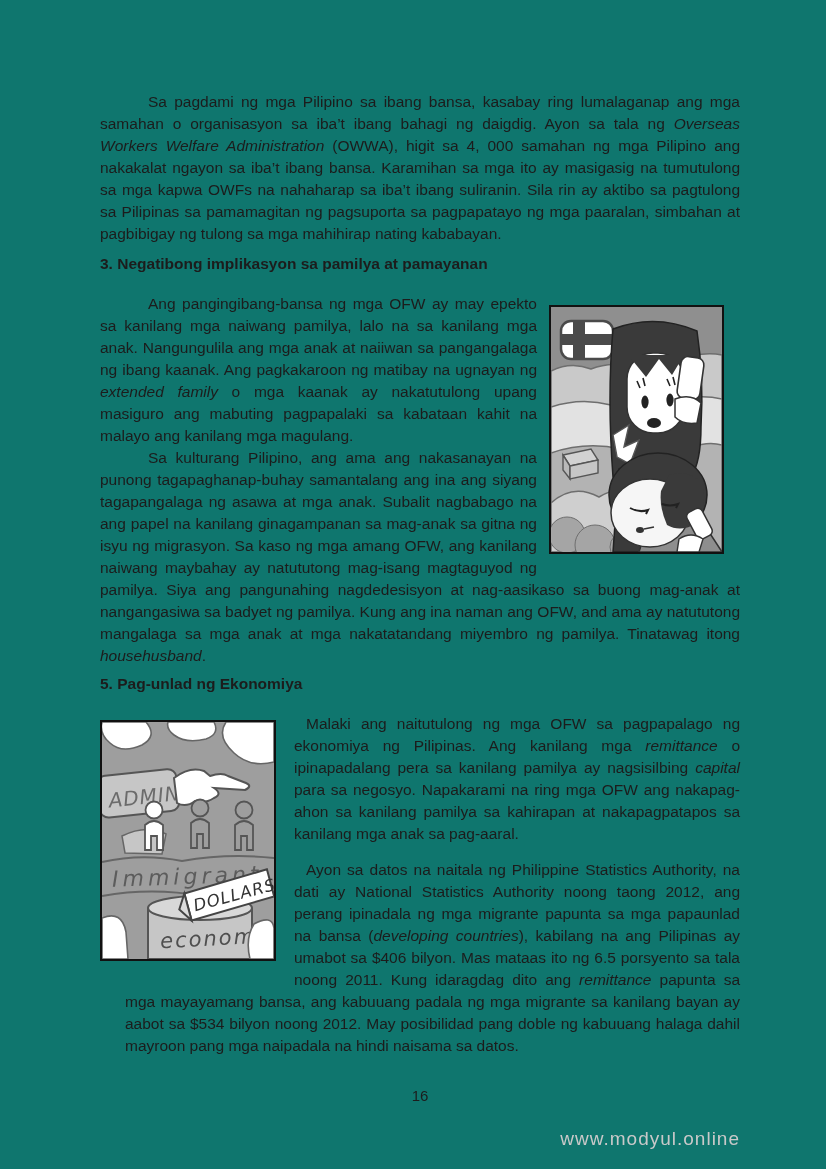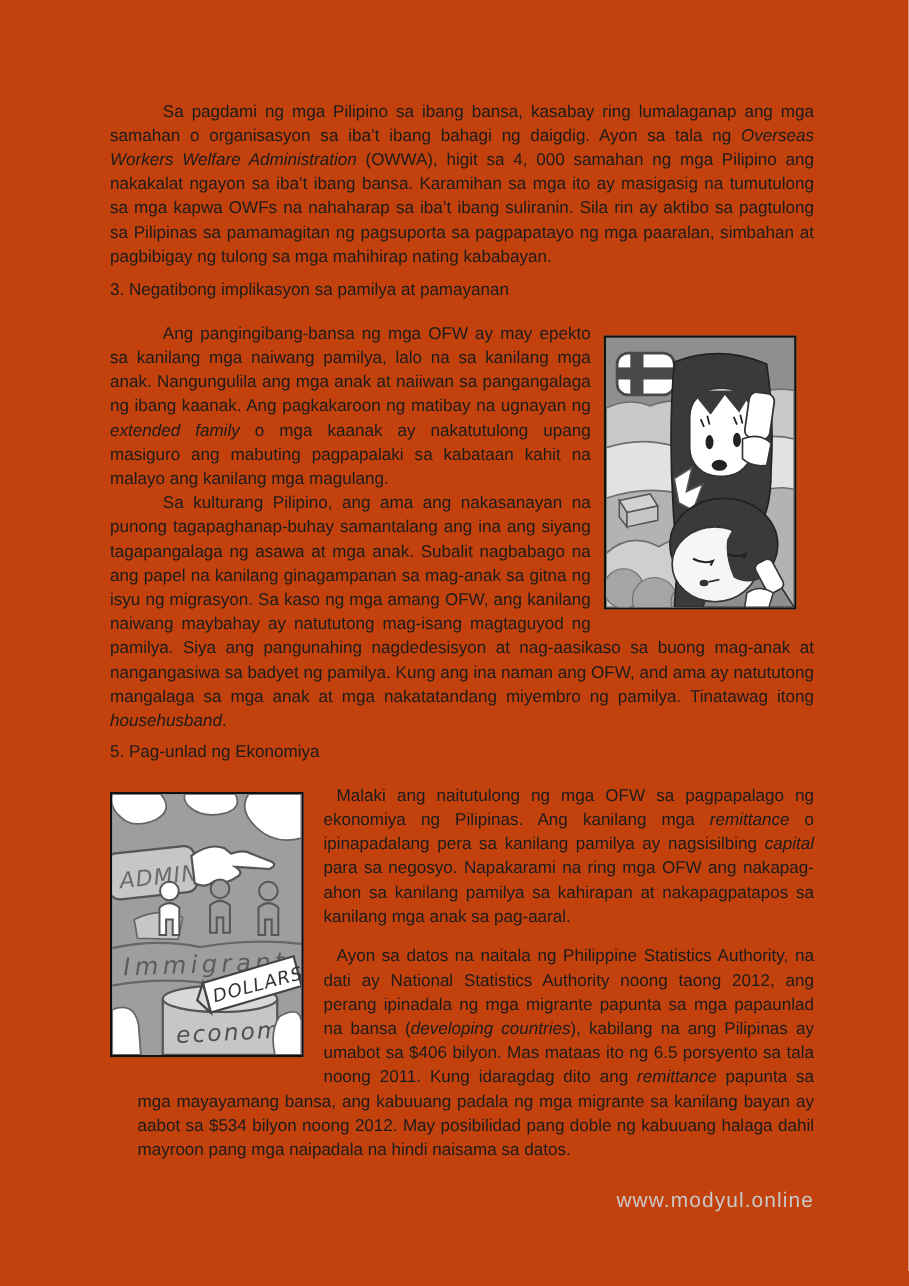--- a/index.html
+++ b/index.html
@@ -1,28 +1,28 @@
 <!DOCTYPE html>
 <html><head>
 <meta charset="utf-8">
 <style>
   html,body{margin:0;padding:0;background:#e8e8e8;}
   .page{
-    position:relative;width:826px;height:1169px;margin:0 auto;background:#c2410c;
+    position:relative;width:826px;height:1169px;margin:0 auto;background:#0f766e;
     overflow:hidden;font-family:"Liberation Sans","DejaVu Sans",sans-serif;color:#1c1c1c;
   }
   .content{position:absolute;left:100px;top:0;width:640px;}
   .para{
     font-size:15.5px;line-height:22px;text-align:justify;margin:0;
     -webkit-hyphens:none;hyphens:none;
   }
   .para i{font-style:italic;}
   .indent{text-indent:48px;}
   .small-indent{text-indent:12px;padding-left:25px;}
-  .heading{font-size:15.5px;line-height:22px;font-weight:normal;margin:0;}
+  .heading{font-size:15.5px;line-height:22px;font-weight:bold;margin:0;}
   .p1{margin-top:91px;margin-bottom:8px;}
   .h3{margin-bottom:18px;}
   .wrap-right{display:flow-root;margin-bottom:6px;}
   .h4{margin-bottom:18px;}
   .wrap-left{display:flow-root;}
   .p2{margin-bottom:0;}
   .p4{margin-bottom:14px;}
   .figure{border:2px solid #111;background:#9e9e9e;display:block;}
   .figure-right{float:right;width:171px;height:245px;margin:12px 16px 8px 12px;}
   .figure-left{float:left;width:172px;height:237px;margin:7px 18px 12px 0;}
@@ -151,17 +151,18 @@
           <text x="90" y="180" font-size="16.5" font-style="italic" letter-spacing="1" fill="#333">DOLLARS</text>
         </g>
         <path d="M0,196 Q20,188 24,210 L26,237 L0,237 Z" fill="#ffffff" stroke="#666" stroke-width="1.6"></path>
         <path d="M152,202 Q170,192 172,206 L172,237 L148,237 Q143,216 152,202 Z" fill="#ffffff" stroke="#666" stroke-width="1.6"></path>
       </svg>
       <p class="para small-indent p4"><span>Malaki ang naitutulong ng mga OFW sa pagpapalago ng ekonomiya ng Pilipinas. Ang kanilang mga </span><i>remittance</i><span> o ipinapadalang pera sa kanilang pamilya ay nagsisilbing </span><i>capital</i><span> para sa negosyo. Napakarami na ring mga OFW ang nakapag-ahon sa kanilang pamilya sa kahirapan at nakapagpatapos sa kanilang mga anak sa pag-aaral.</span></p>
       <p class="para small-indent p5"><span>Ayon sa datos na naitala ng Philippine Statistics Authority, na dati ay National Statistics Authority noong taong 2012, ang perang ipinadala ng mga migrante papunta sa mga papaunlad na bansa (</span><i>developing countries</i><span>), kabilang na ang Pilipinas ay umabot sa $406 bilyon. Mas mataas ito ng 6.5 porsyento sa tala noong 2011. Kung idaragdag dito ang </span><i>remittance</i><span> papunta sa mga mayayamang bansa, ang kabuuang padala ng mga migrante sa kanilang bayan ay aabot sa $534 bilyon noong 2012. May posibilidad pang doble ng kabuuang halaga dahil mayroon pang mga naipadala na hindi naisama sa datos.</span></p>
     </div>
 
     <div class="footer">
+      <div class="page-num">16</div>
       <div class="watermark">www.modyul.online</div>
     </div>
 
   </div>
 </div>
 
 </body></html>

